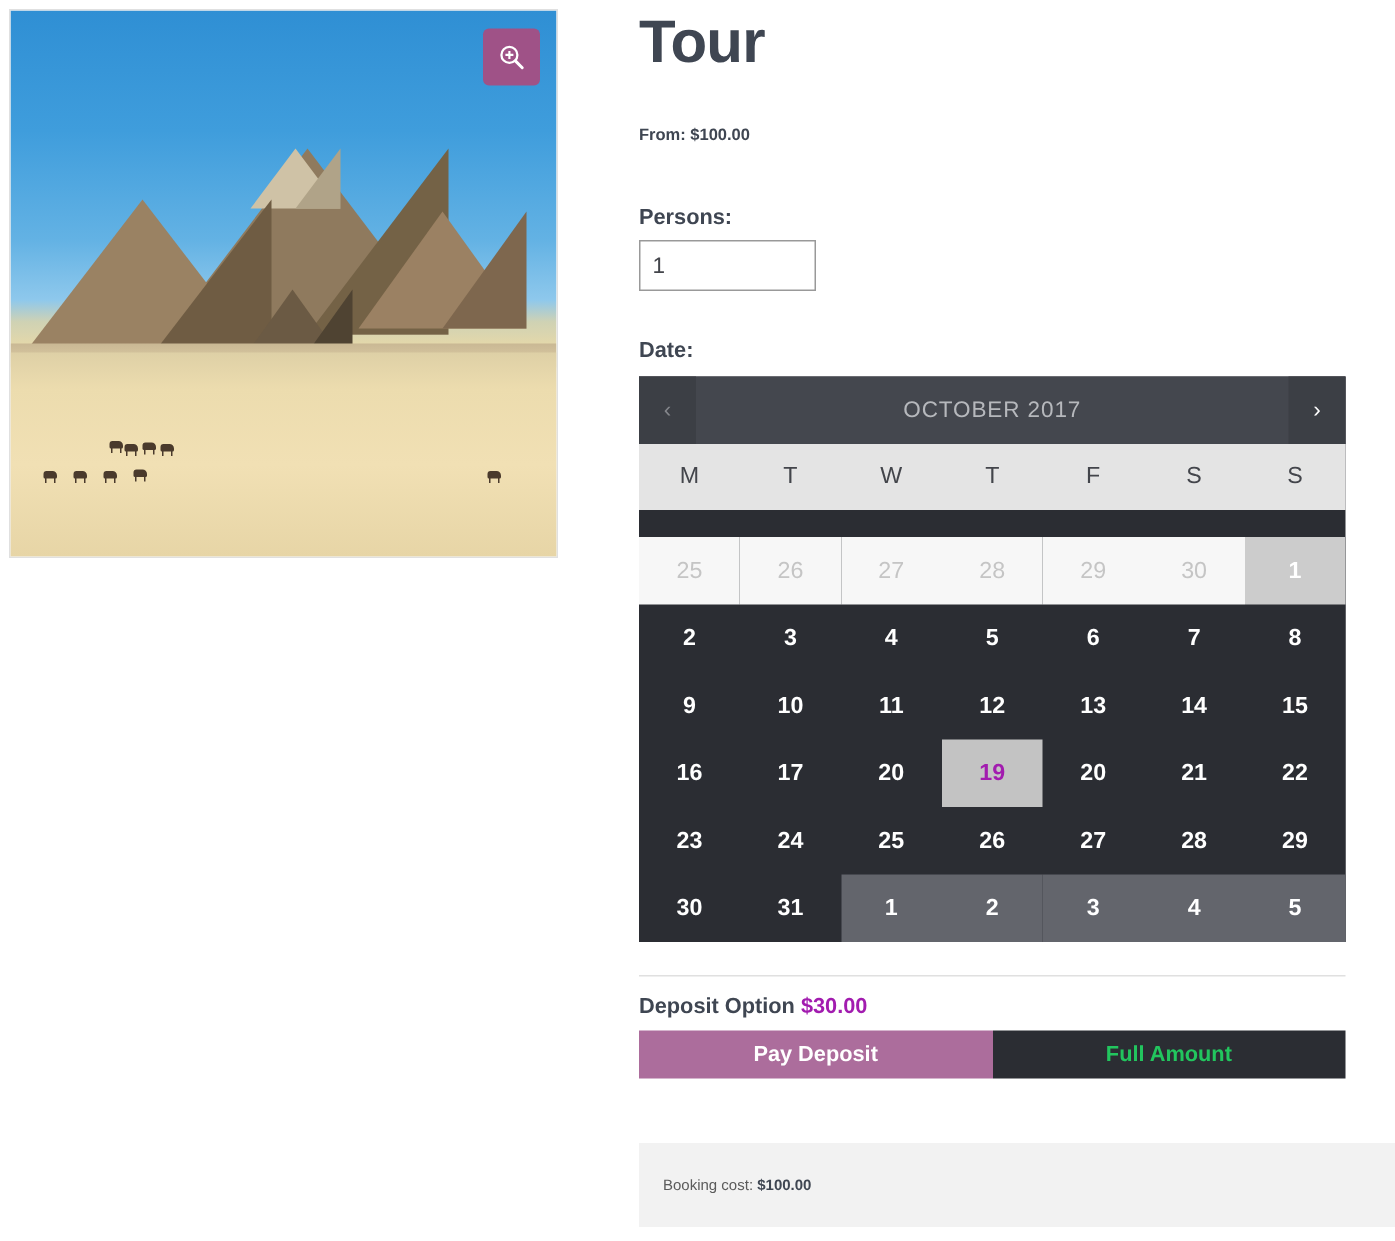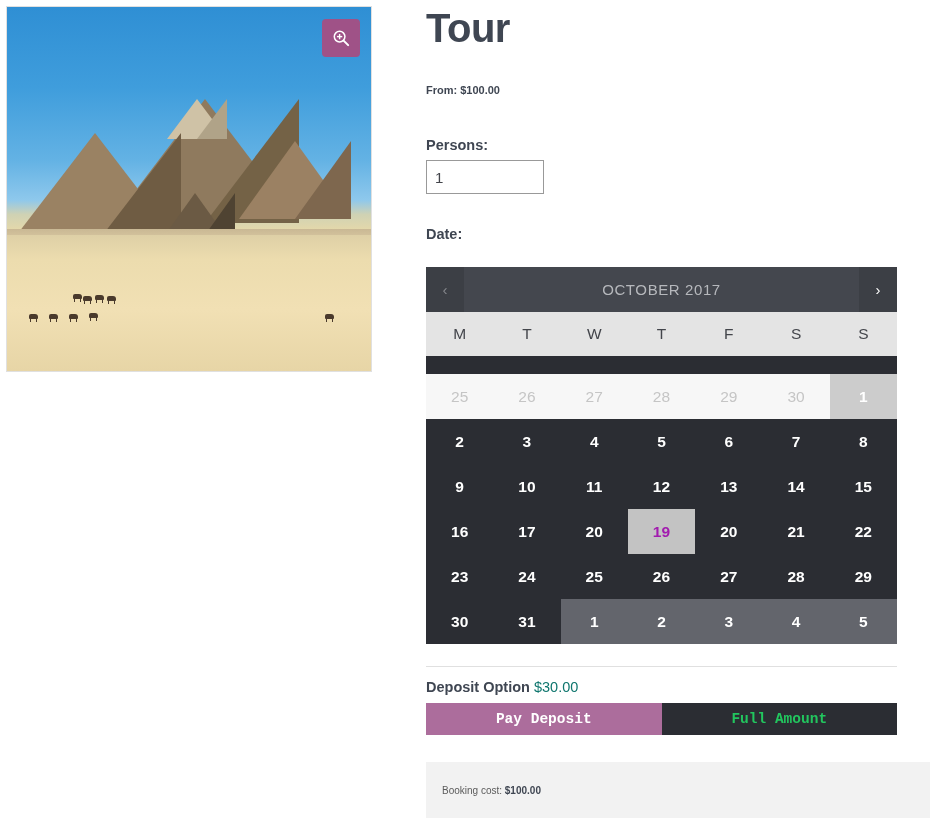--- a/index.html
+++ b/index.html
@@ -208,21 +208,21 @@
     border: 1px solid #999;
     background: #fff;
     font-family: "Liberation Sans", sans-serif;
     outline: none;
   }
   .date-label {
     font-size: 14.5px;
     font-weight: bold;
     color: #3f4652;
     padding-top: 32px;
-    padding-bottom: 25px;
+    padding-bottom: 9px;
   }
 
   
   .calendar {
     width: 471px;
     background: #2b2d33;
     user-select: none;
   }
   .cal-head {
     display: flex;
@@ -312,38 +312,38 @@
     border-top: 1px solid #e0e0e0;
     margin: 0 0 12px 0;
   }
   .deposit-title {
     font-size: 14.5px;
     font-weight: bold;
     color: #3f4652;
     padding-bottom: 8px;
   }
   .deposit-amount {
-    color: #0f766e;
-    font-weight: normal;
+    color: #a21caf;
+    font-weight: bold;
   }
   .deposit-toggle {
     display: flex;
     height: 32px;
     width: 471px;
   }
   .toggle-btn {
     flex: 1;
     display: flex;
     align-items: center;
     justify-content: center;
     font-size: 14.5px;
     font-weight: bold;
     cursor: pointer;
     border: 0;
-    font-family: Liberation Mono, monospace;
+    font-family: Liberation Sans, sans-serif;
   }
   .toggle-btn.active {
     background: linear-gradient(to bottom, #b070a0, #a5669a);
     background: #ac6d9c;
     color: #ffffff;
   }
   .toggle-btn.inactive {
     background: #2b2d33;
     color: #22c55e;
   }

